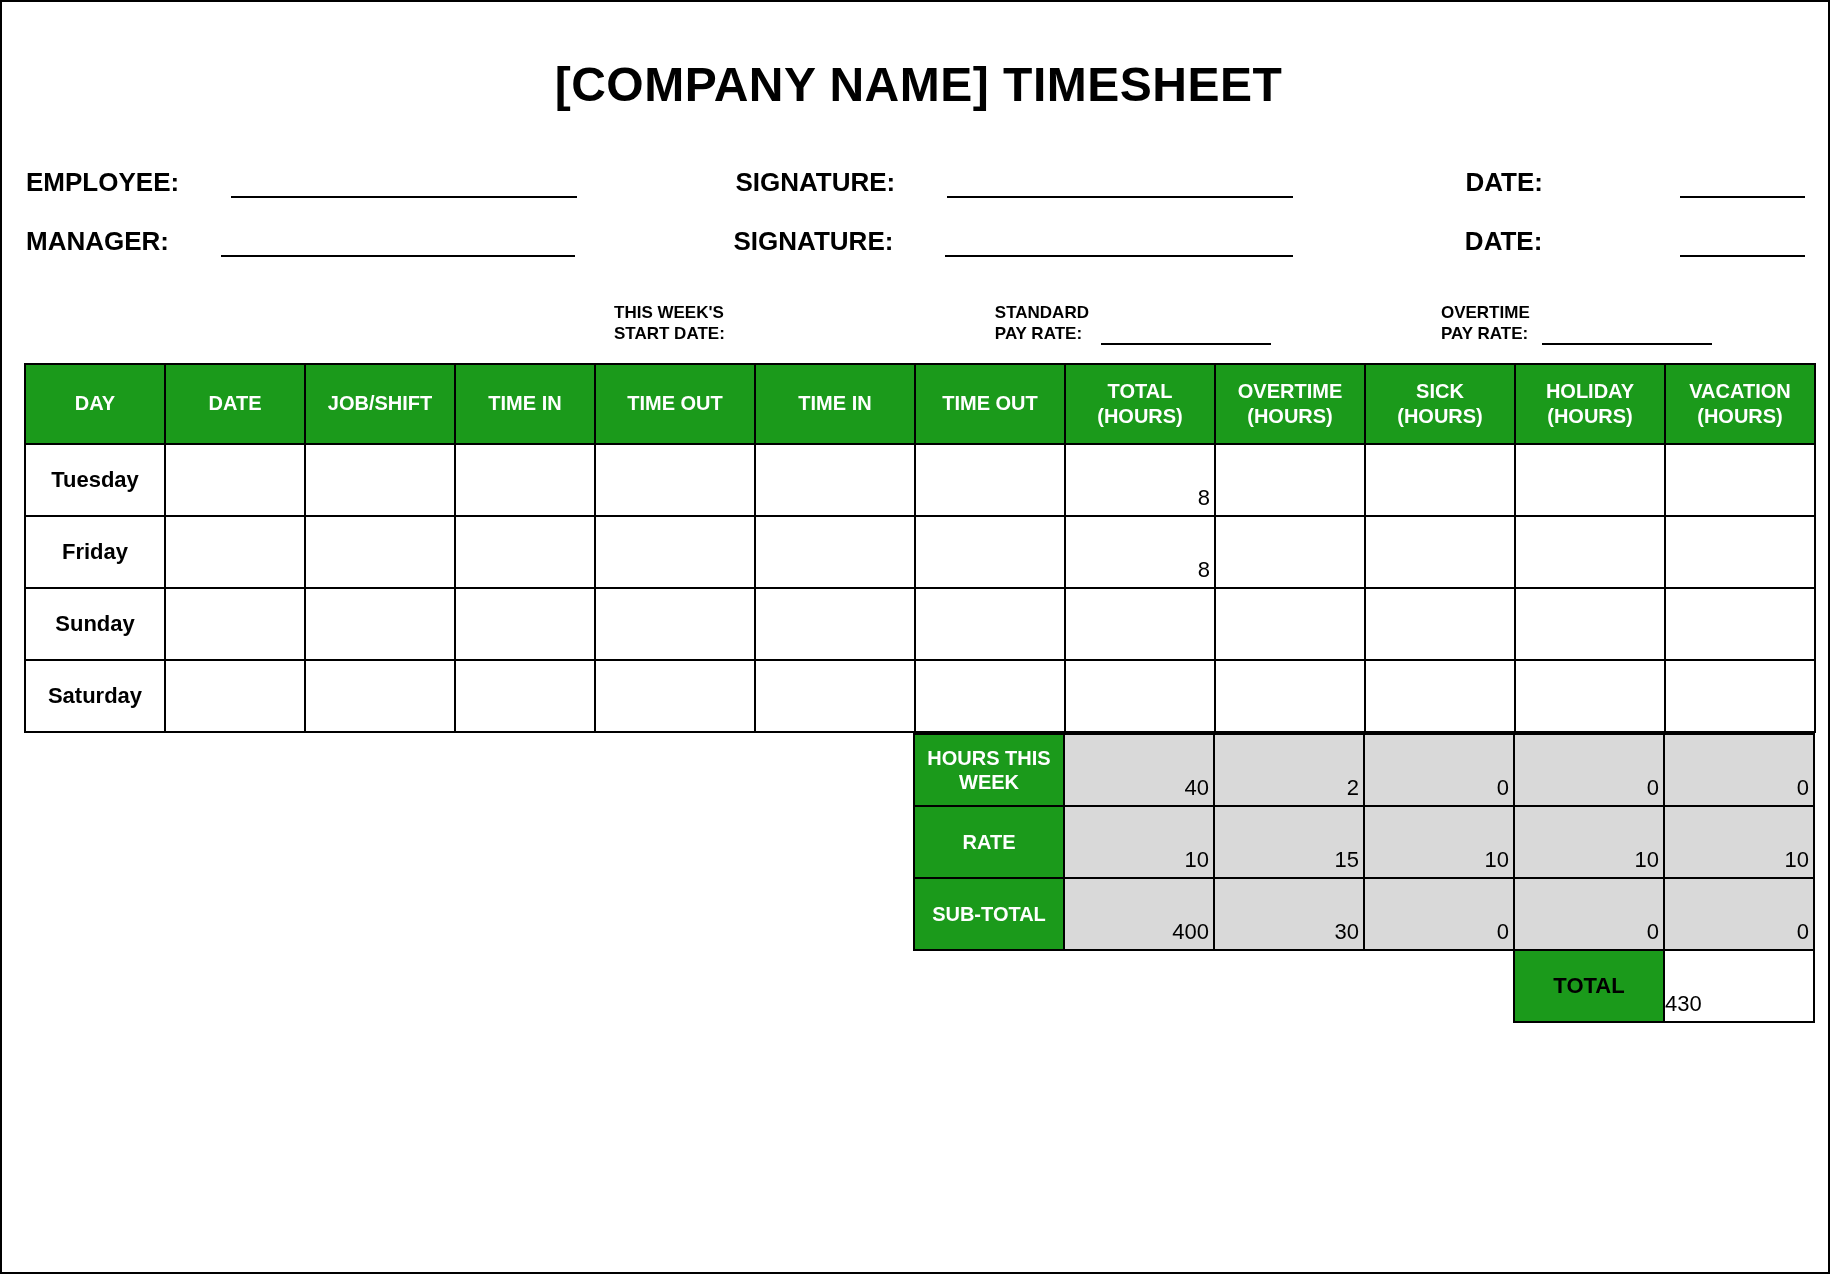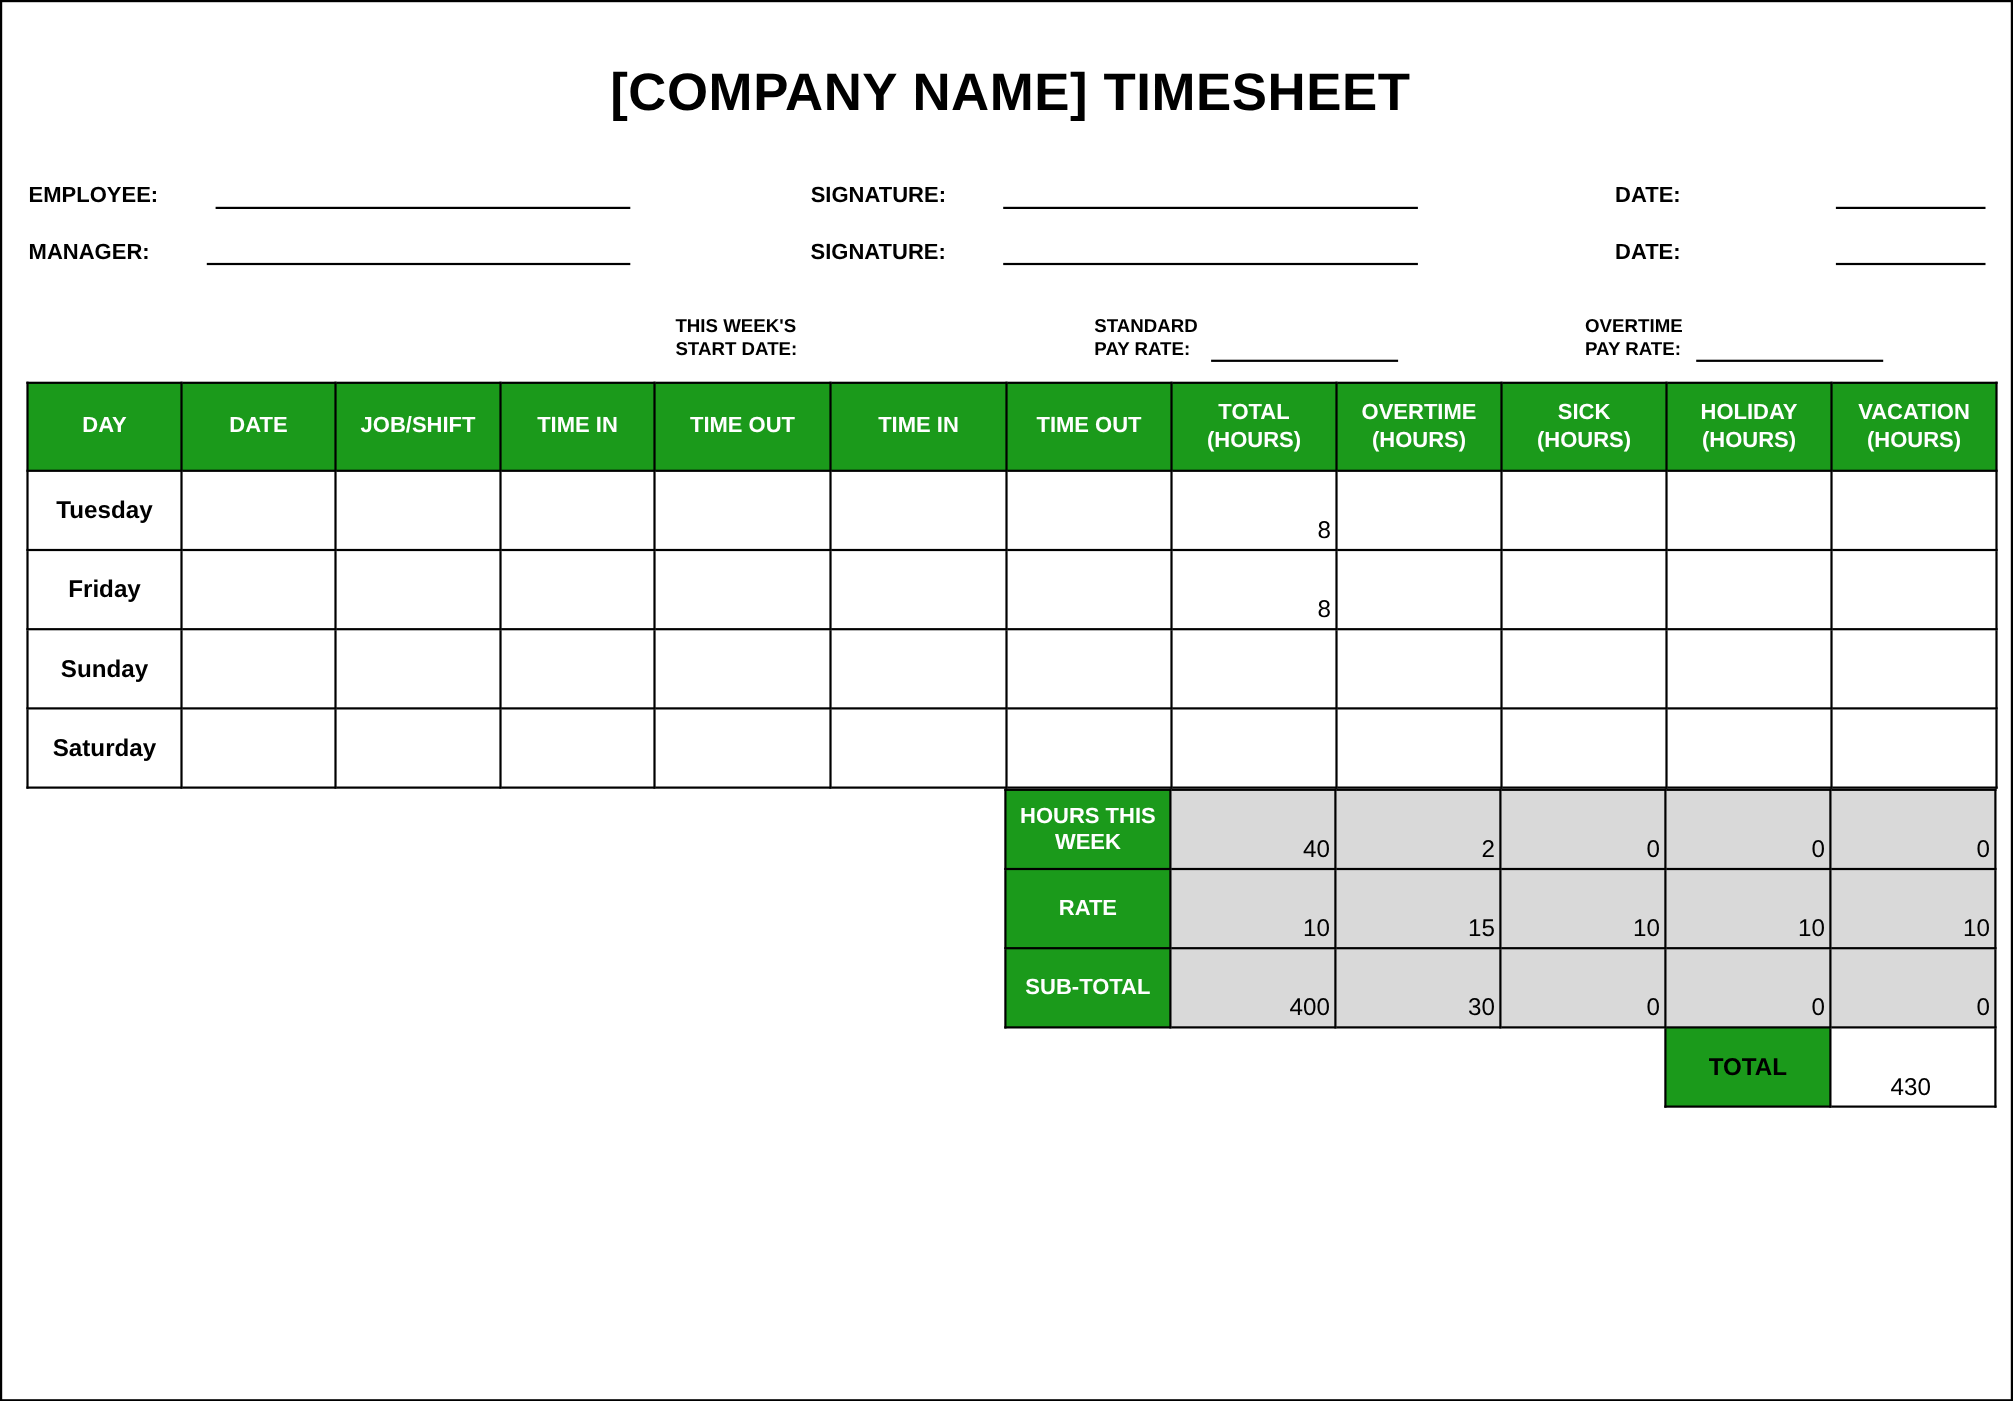--- a/index.html
+++ b/index.html
@@ -23,21 +23,21 @@
     font-weight: 900;
     margin: 25px 0 55px 0;
     letter-spacing: 0.5px;
   }
 
   
   .meta-rows { padding: 0 0 0 2px; }
   .meta-row {
     display: flex;
     align-items: flex-end;
-    font-size: 20px;
+    font-size: 26px;
     font-weight: 700;
     margin-bottom: 28px;
     gap: 44px;
   }
   .meta-row .lbl { white-space: nowrap; }
   .meta-row .line {
     border-bottom: 2.5px solid #000;
     margin: 0 8px;
   }
 
@@ -120,21 +120,21 @@
     color: #000000;
     font-weight: 700;
     font-size: 22px;
     text-align: center;
     border: 2px solid #000;
     height: 72px;
   }
   table.summary td.tot-val {
     border: 2px solid #000;
     height: 72px;
-    text-align: center;
+    text-align: left;
     vertical-align: bottom;
     padding: 0 4px 4px 0;
     font-size: 22px;
     background: #fff;
   }
   table.summary td.blank { border: none; background: transparent; }
 </style>
 </head>
 <body>
 

